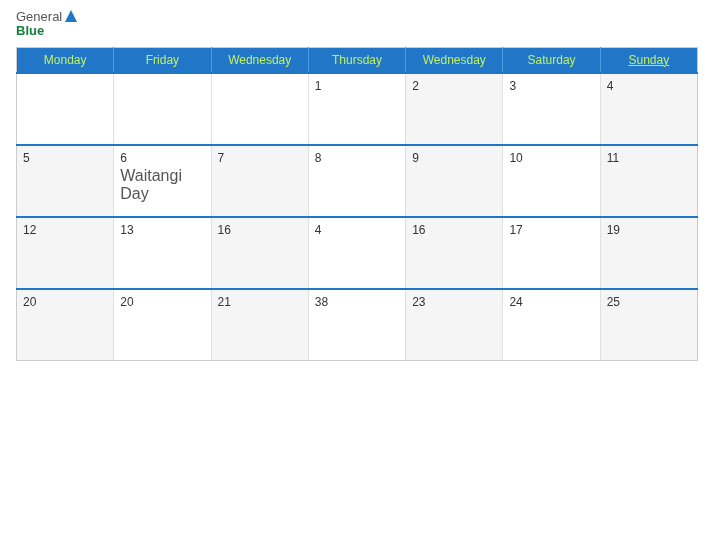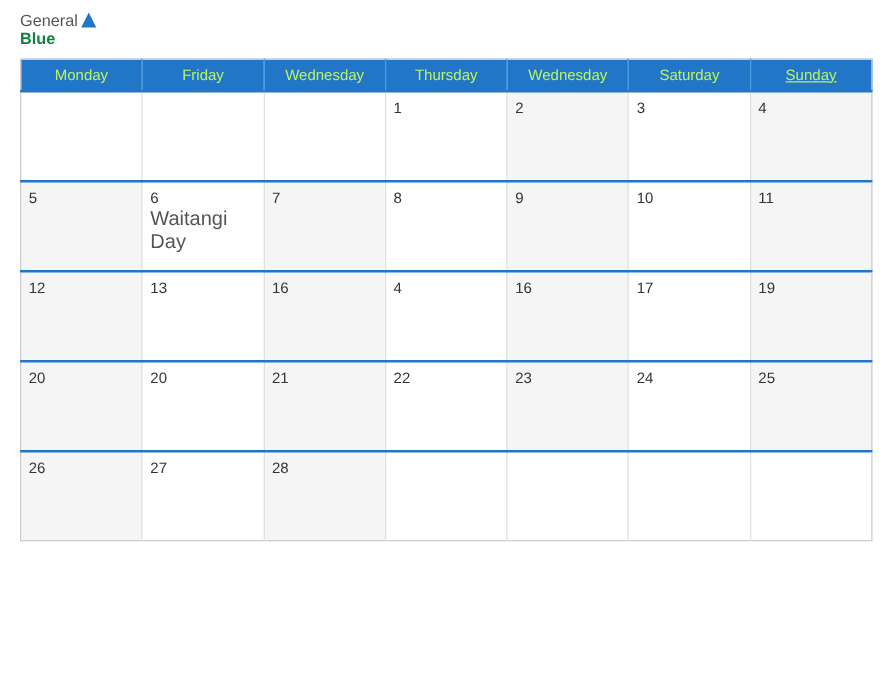--- a/index.html
+++ b/index.html
@@ -194,42 +194,27 @@
           <td>
             <span class="day-number">20</span>
           </td>
           <td>
             <span class="day-number">20</span>
           </td>
           <td>
             <span class="day-number">21</span>
           </td>
           <td>
-            <span class="day-number">22</span>
+            <span class="day-number">38</span>
           </td>
           <td>
             <span class="day-number">23</span>
           </td>
           <td>
             <span class="day-number">24</span>
           </td>
           <td>
             <span class="day-number">25</span>
           </td>
-        </tr>
-        <tr>
-          <td>
-            <span class="day-number">26</span>
-          </td>
-          <td>
-            <span class="day-number">27</span>
-          </td>
-          <td>
-            <span class="day-number">28</span>
-          </td>
-          <td class="empty-cell"></td>
-          <td class="empty-cell"></td>
-          <td class="empty-cell"></td>
-          <td class="empty-cell"></td>
         </tr>
       </tbody>
   </table>
 </div>
 
 </body></html>

